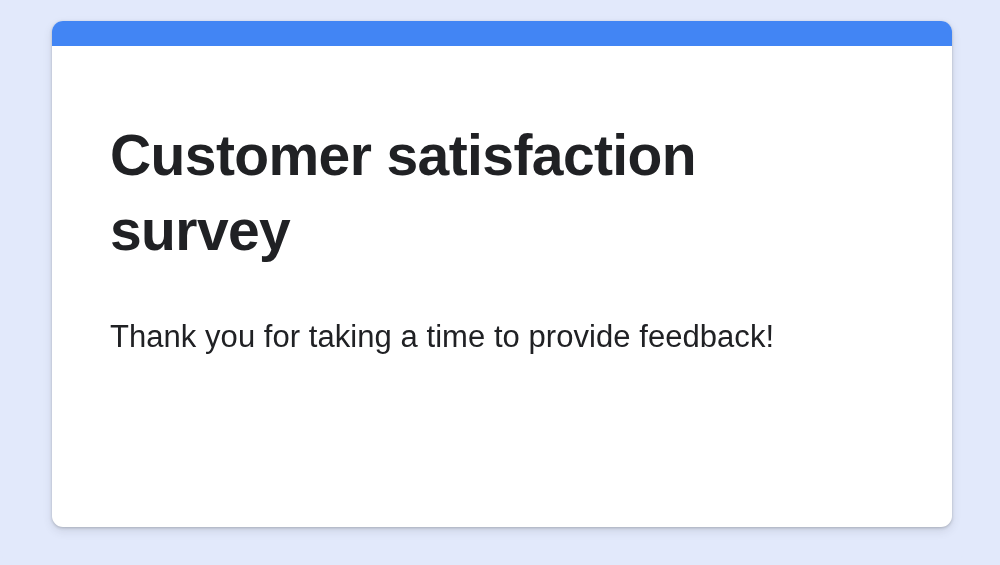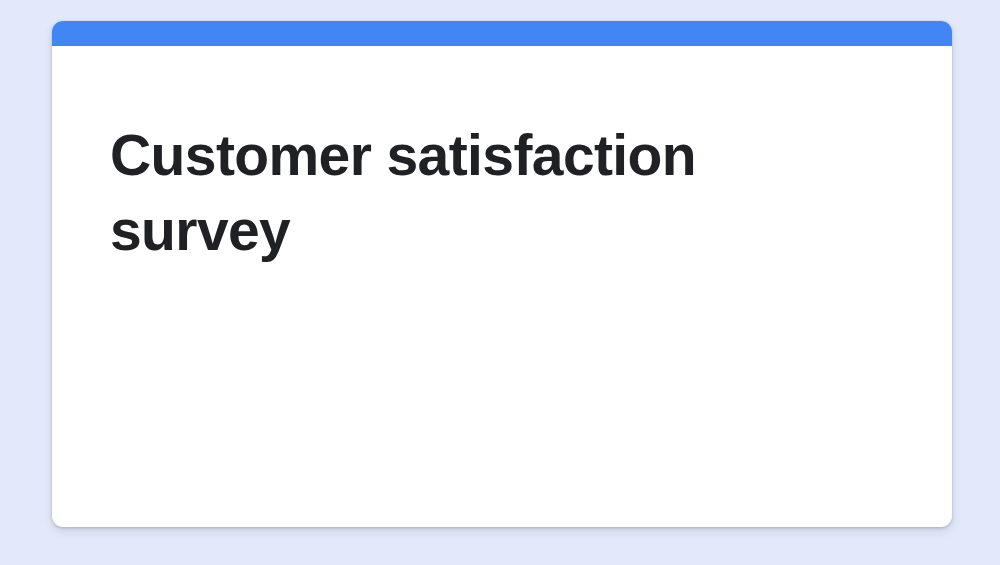--- a/index.html
+++ b/index.html
@@ -95,18 +95,19 @@
 <div id="viewport">
 
   <div id="form-card">
 
     <div id="card-accent-bar"></div>
 
     <div id="card-body">
 
       <h1 id="form-title">Customer satisfaction survey</h1>
 
+      <p id="form-description">Thank you for taking a time to provide feedback!</p>
 
 
     </div>
   </div>
 
 </div>
 
 </body></html>

